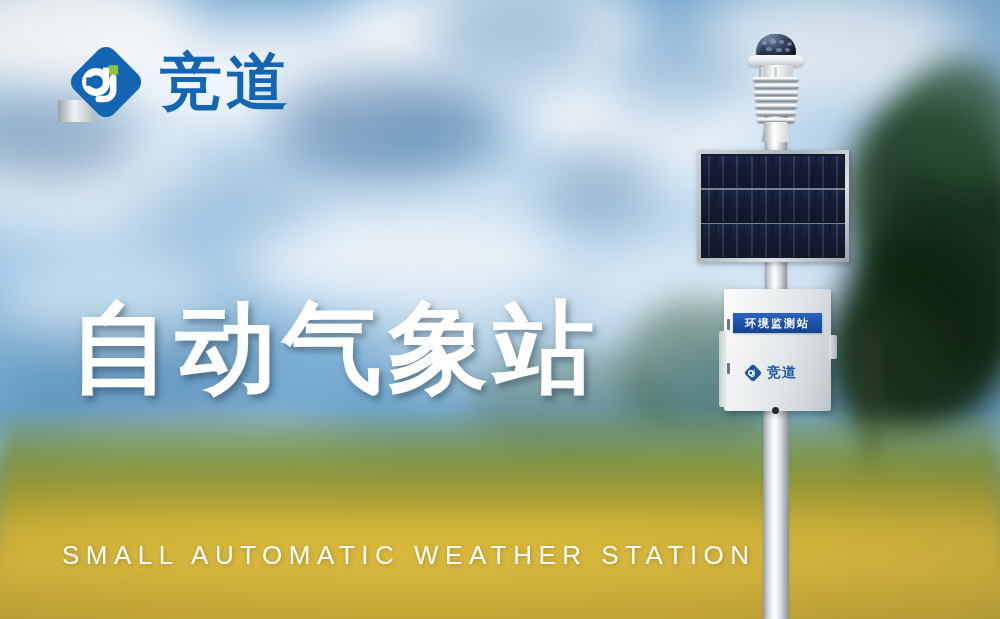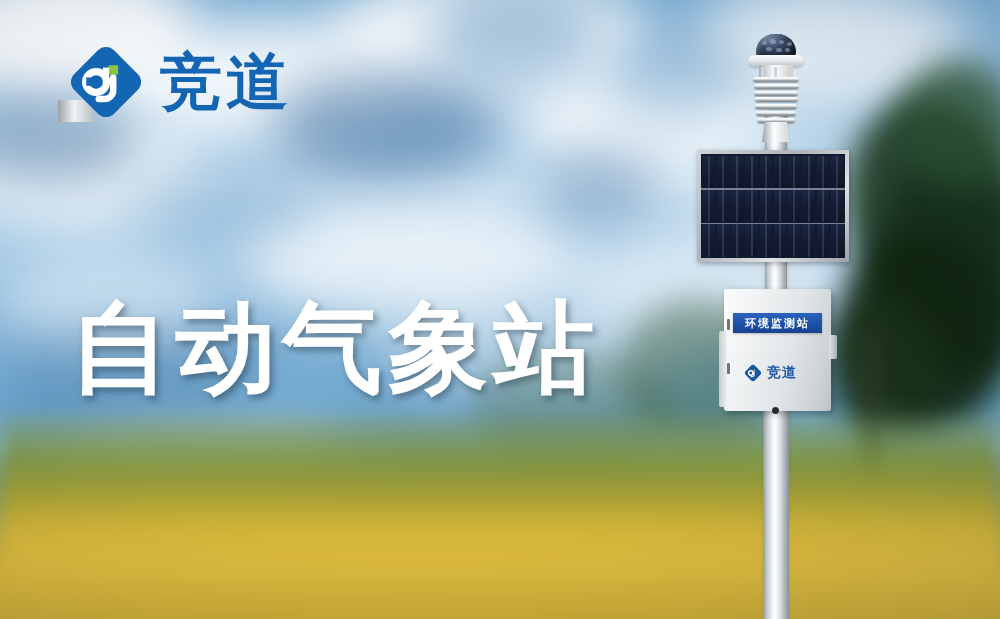--- a/index.html
+++ b/index.html
@@ -415,14 +415,15 @@
         <rect x="46" y="31" width="8" height="24" fill="#ffffff"></rect>
       </svg>
     </span>
     <span class="logo-text">竞道</span>
   </div>
 
   <div class="headline">
     <div class="line">自动气象站</div>
   </div>
 
+  <div class="subtitle">SMALL AUTOMATIC WEATHER STATION</div>
 
 </div>
 
 </body></html>

